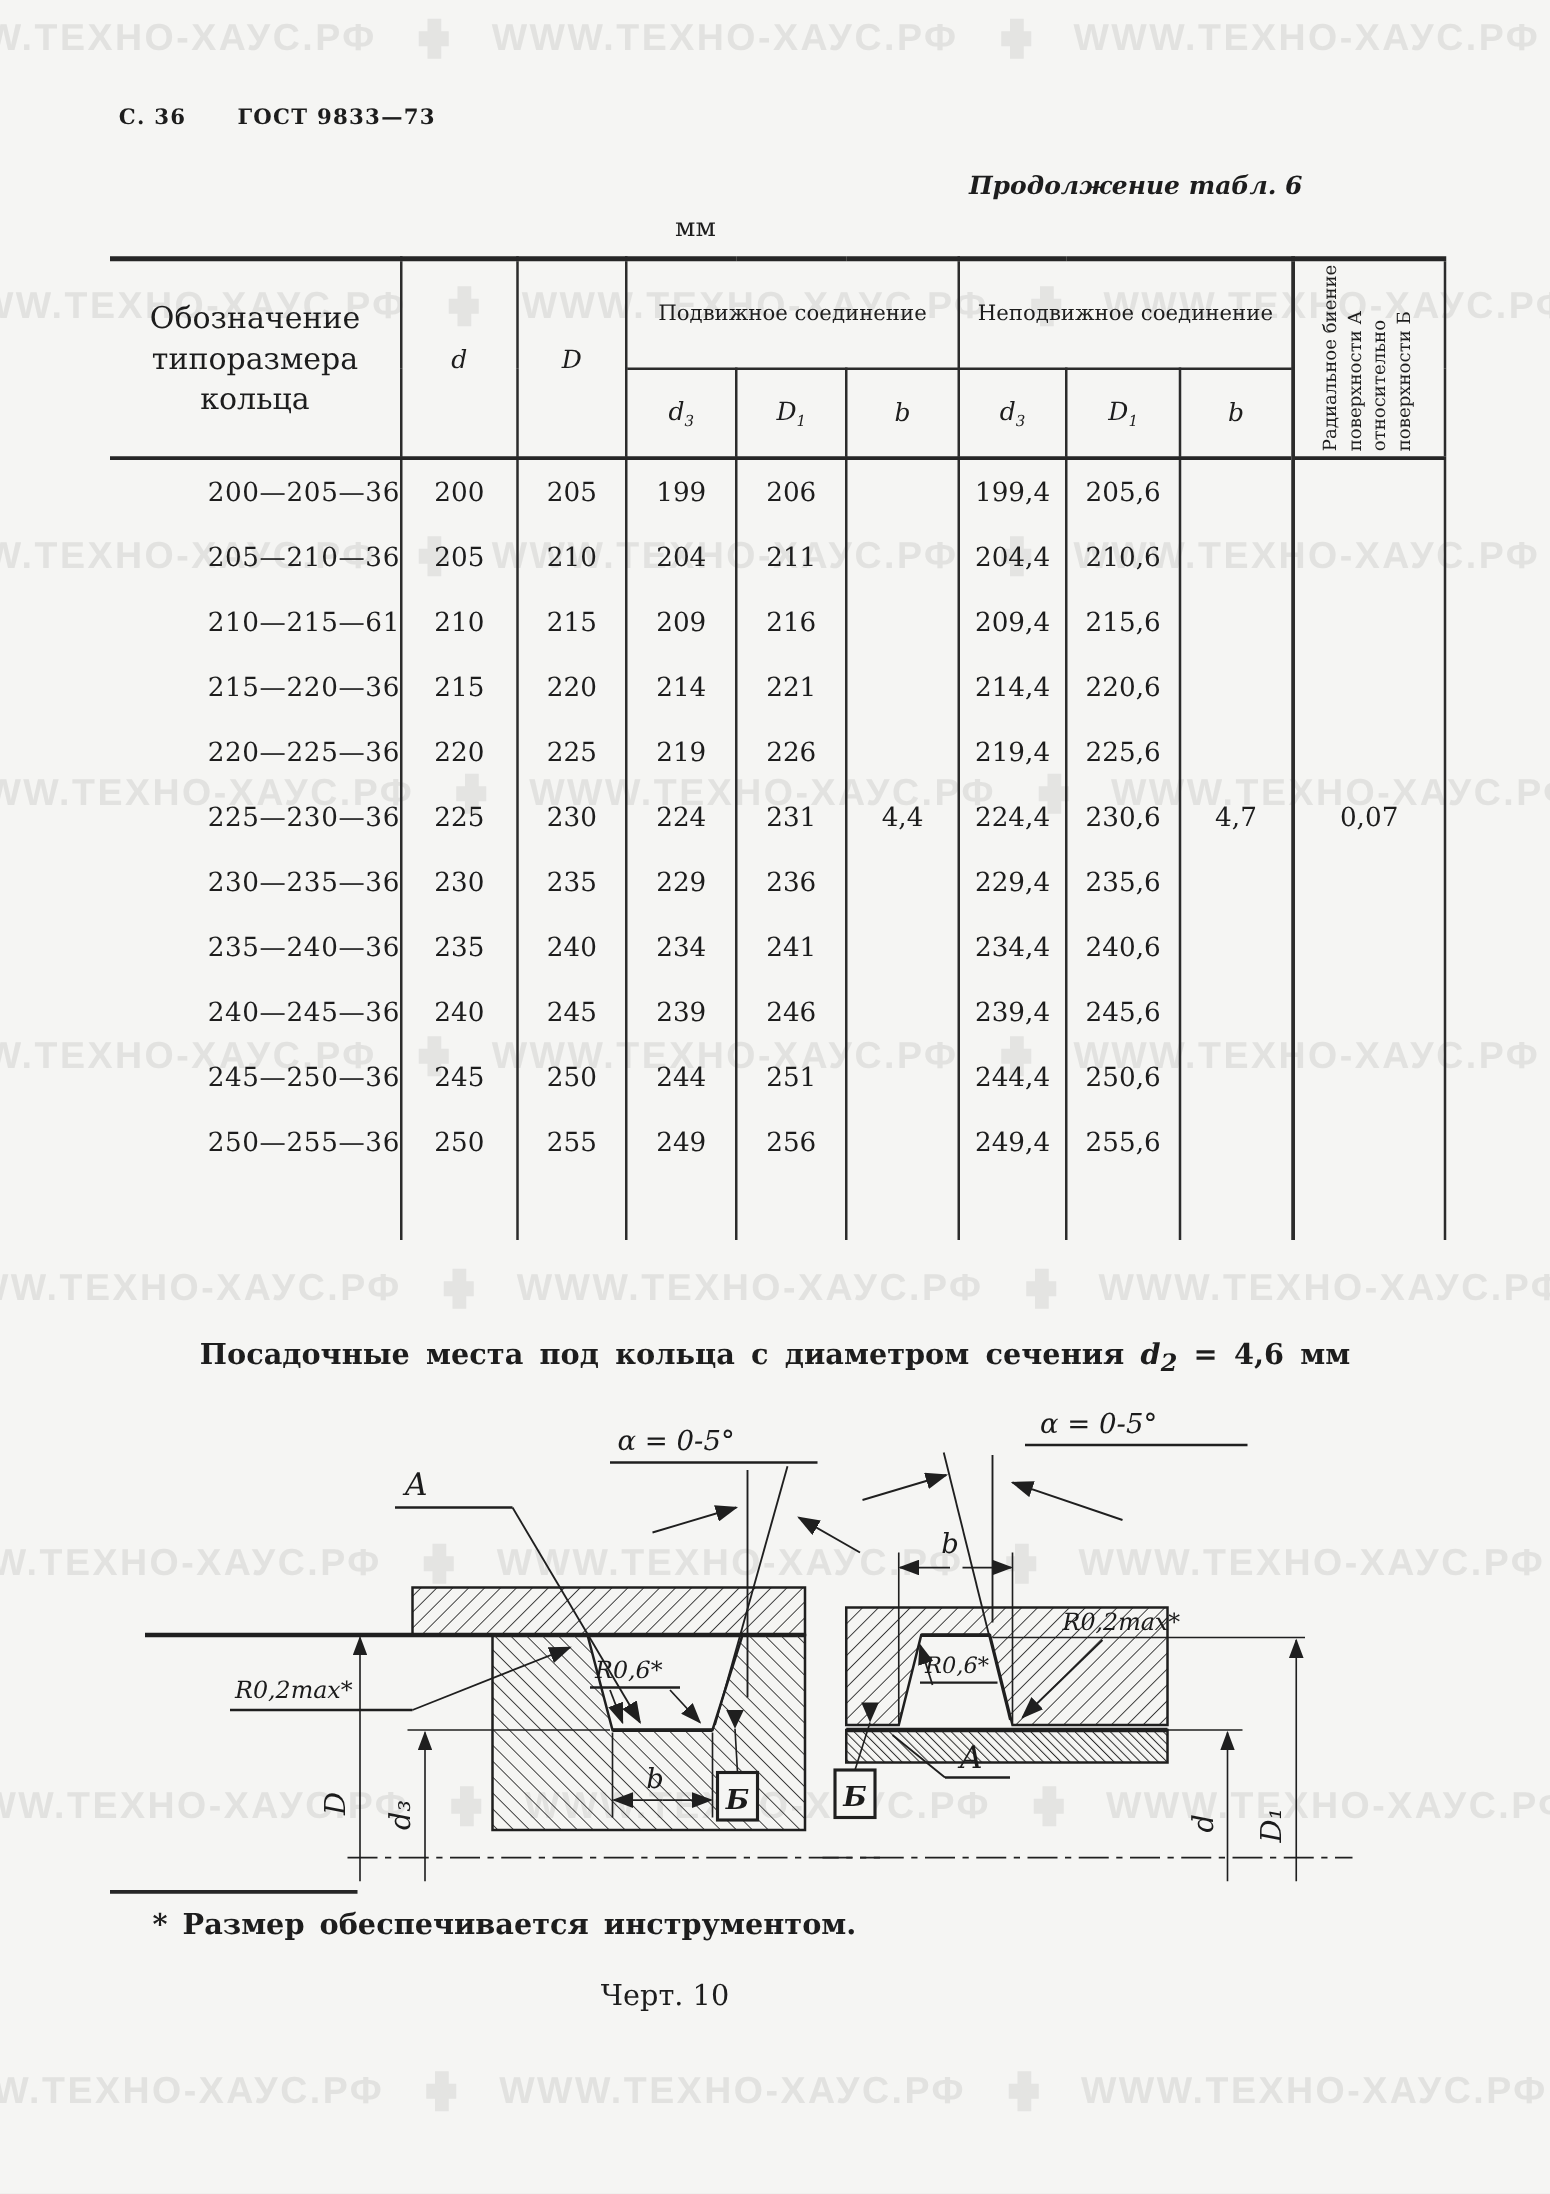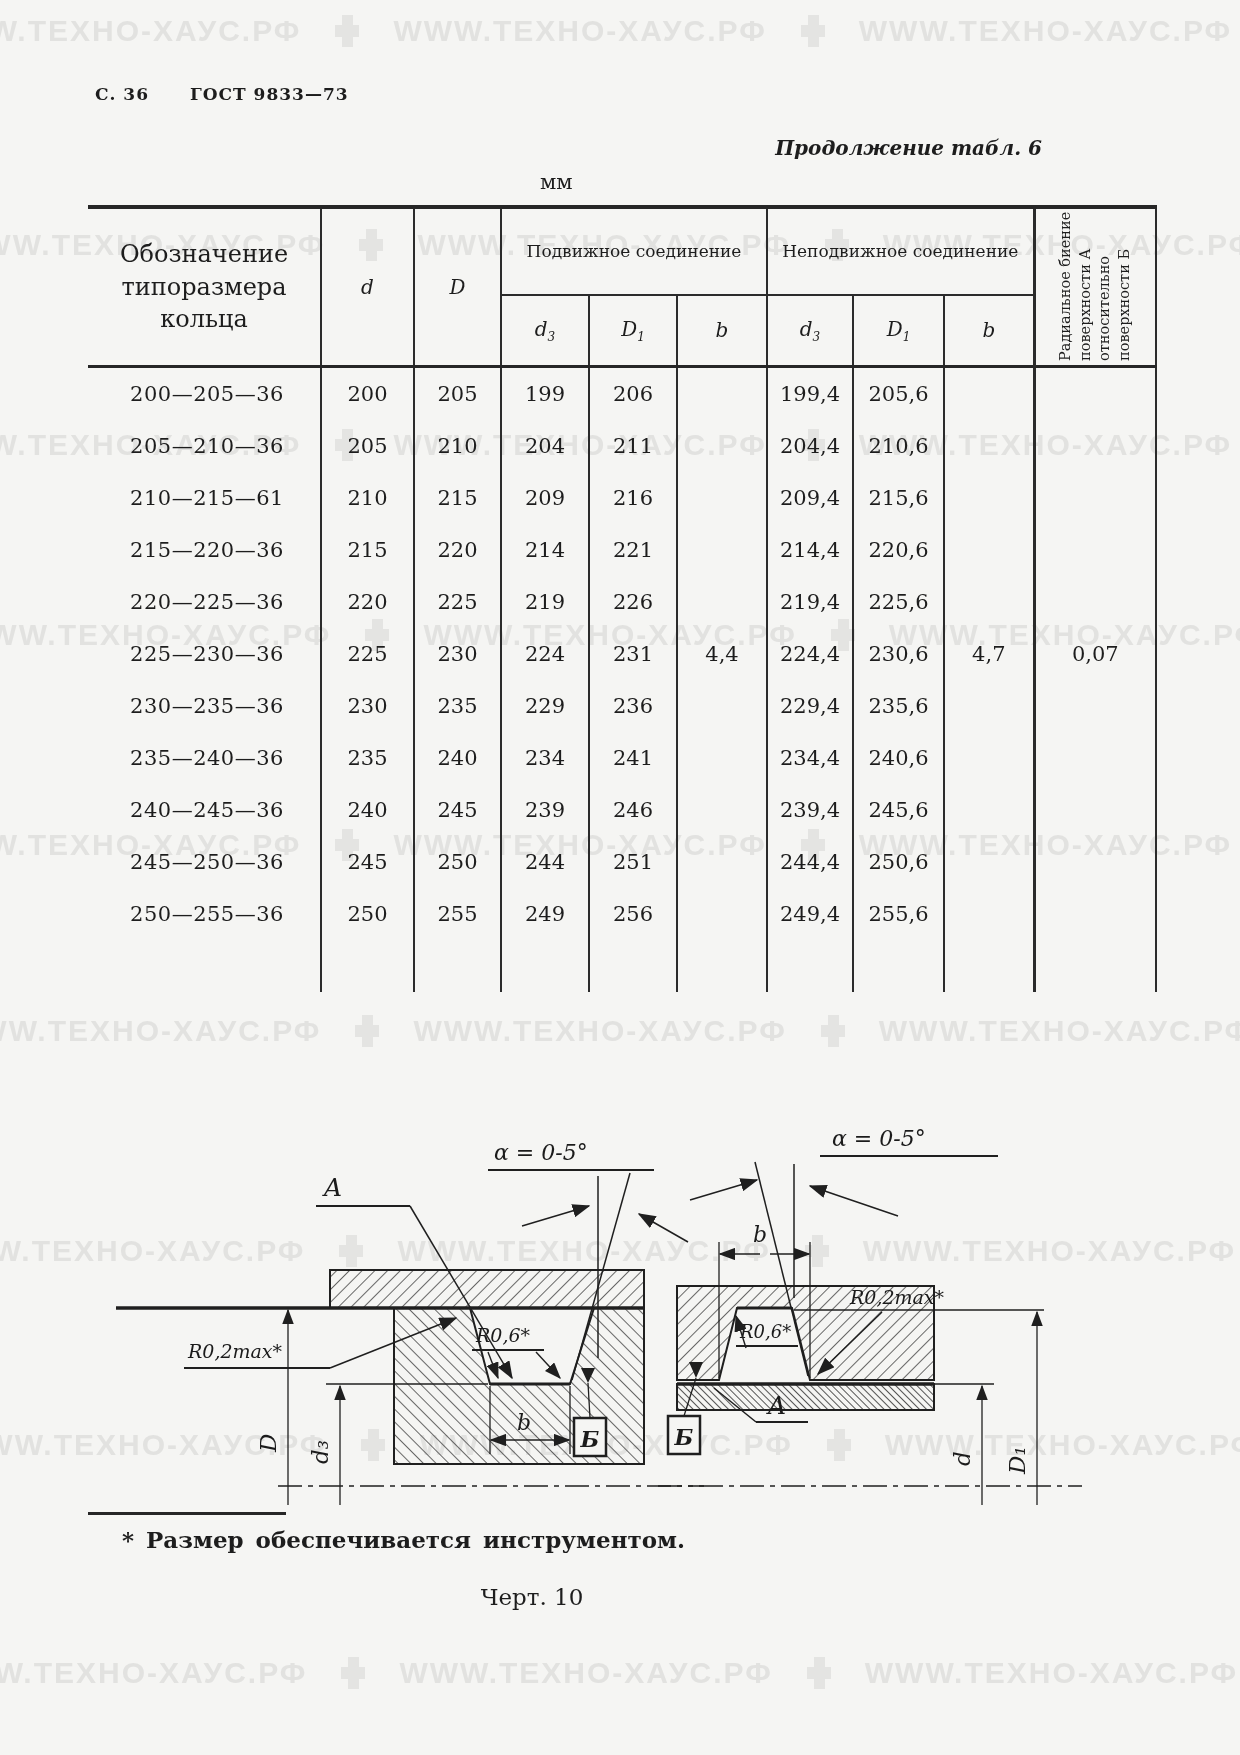--- a/index.html
+++ b/index.html
@@ -27,21 +27,21 @@
   #dim-table thead{border-bottom:3px solid #262626;}
   #dim-table th{font-weight:normal;vertical-align:middle;}
   th.group{border-bottom:2px solid #2b2b2b;font-size:17px;line-height:1.3;height:76px;}
   th.designation{font-size:24px;line-height:1.35;}
   th.letter{font-style:italic;font-size:20px;height:62px;}
   th.letter sub,td sub{font-size:12px;}
   th.runout,td.last{border-left:3px solid #2b2b2b;}
   .rot{display:inline-block;writing-mode:vertical-rl;transform:rotate(180deg);
        font-size:14.5px;line-height:1.35;max-height:152px;text-align:left;}
   #dim-table tbody td{height:52px;font-size:21px;text-align:center;vertical-align:middle;}
-  #dim-table tbody td.des{text-align:center;padding-left:6px;letter-spacing:.5px;}
+  #dim-table tbody td.des{text-align:right;padding-left:6px;letter-spacing:.5px;}
   #spacer-row td{height:96px;}
   
   .section-caption{position:absolute;left:0;top:1070px;width:1240px;text-align:center;z-index:1;
                    font-size:23px;font-weight:700;word-spacing:5px;}
   .section-caption .var{font-style:italic;font-weight:700;}
   .footnote-rule{position:absolute;left:88px;top:1512px;width:198px;border-top:3px solid #262626;z-index:2;}
   .footnote{position:absolute;left:122px;top:1526px;z-index:2;font-size:23px;font-weight:700;word-spacing:4px;}
   .figure-label{position:absolute;left:0;top:1584px;width:1064px;text-align:center;z-index:1;font-size:23px;}
   
   #drawing{position:absolute;left:92px;top:1120px;z-index:1;}
@@ -311,20 +311,25 @@
           <td></td>
           <td></td>
           <td></td>
           <td></td>
           <td></td>
           <td class="last"></td>
       </tr>
     </tbody>
   </table>
 
+  <div class="section-caption">
+    <span>Посадочные места под кольца с диаметром сечения</span>
+    <span class="var"><span>d</span><sub>2</sub></span>
+    <span>= 4,6 мм</span>
+  </div>
 
   <svg id="drawing" width="1050" height="392" viewBox="0 0 1050 392" stroke="#1f1f1f" fill="none" stroke-width="2">
     <defs>
       <pattern id="h1" width="9" height="9" patternUnits="userSpaceOnUse" patternTransform="rotate(45)">
         <line x1="0" y1="0" x2="0" y2="9" stroke="#2a2a2a" stroke-width="1.4"></line>
       </pattern>
       <pattern id="h2" width="9" height="9" patternUnits="userSpaceOnUse" patternTransform="rotate(-45)">
         <line x1="0" y1="0" x2="0" y2="9" stroke="#2a2a2a" stroke-width="1.4"></line>
       </pattern>
       <pattern id="h3" width="5" height="5" patternUnits="userSpaceOnUse" patternTransform="rotate(-45)">

